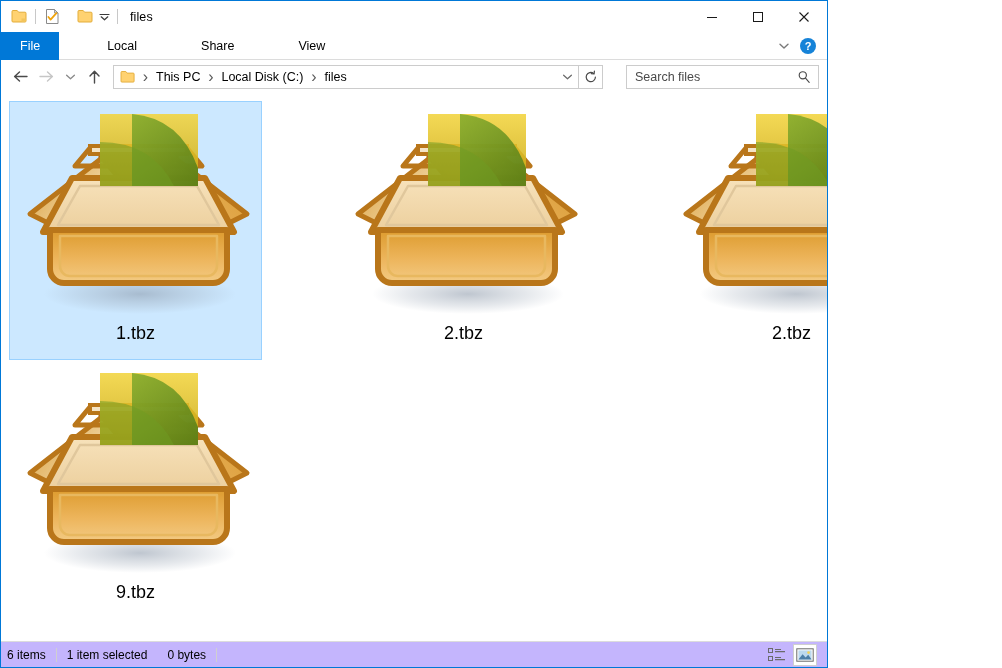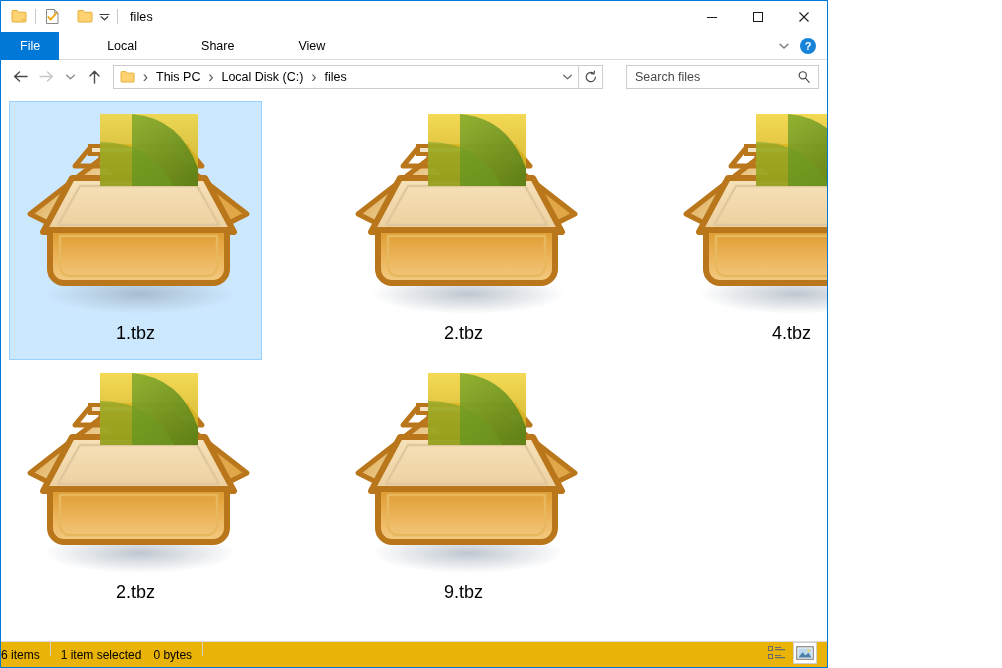--- a/index.html
+++ b/index.html
@@ -170,24 +170,24 @@
     font-size: 18px; color: #000000;
     text-align: center;
     padding: 1px 4px;
     white-space: nowrap;
     line-height: 16px;
   }
 
   
   .statusbar {
     height: 26px; min-height: 26px;
-    display: flex; align-items: flex-start;
-    background: #eab308;
+    display: flex; align-items: center;
+    background: #c4b5fd;
     border-top: 1px solid #dcdcdc;
-    padding-left: 0;
+    padding-left: 6px;
     font-size: 12px; color: #000000;
   }
   .status-seg { display: flex; align-items: center; height: 26px; }
   .status-div {
     width: 1px; height: 14px; background: #d0d0d0; margin: 0 10px;
   }
   .status-right {
     margin-left: auto; display: flex; align-items: center; gap: 4px;
     padding-right: 10px;
   }
@@ -422,40 +422,20 @@
             <path d="M38 124 H215 V163 A14 14 0 0 1 201 177 H52 A14 14 0 0 1 38 163 Z" fill="url(#boxBody)" stroke="#b9761a" stroke-width="6" stroke-linejoin="round"></path>
             <path d="M48 130 H205 V160 A10 10 0 0 1 195 170 H58 A10 10 0 0 1 48 160 Z" fill="none" stroke="#e8b85f" stroke-width="2.5" stroke-linejoin="round"></path>
             <rect x="88" y="8" width="98" height="72" fill="url(#sheetYellow)"></rect>
             <path d="M120 8 Q168 12 186 62 L186 80 L120 80 Z" fill="url(#sheetGreen)"></path>
             <path d="M88 36 Q140 36 162 80 L88 80 Z" fill="#6f9a22" opacity="0.55"></path>
           </svg>
         </div>
         <div class="tile-label">2.tbz</div>
       </div>
 
-      <div class="tile">
-        <div class="tile-icon">
-          <svg width="248" height="218" viewBox="0 0 248 218">
-            <ellipse cx="128" cy="188" rx="96" ry="20" fill="url(#shadowGrad)"></ellipse>
-            <path d="M88 45 H165 V120 H88 Z" fill="url(#interior)" stroke="#a56c10" stroke-width="3"></path>
-            <path d="M90 52 L18 108 L40 119 L112 78 Z" fill="url(#sideFlapL)" stroke="#b9761a" stroke-width="5" stroke-linejoin="round"></path>
-            <path d="M163 52 L235 108 L213 119 L141 78 Z" fill="url(#sideFlapR)" stroke="#b9761a" stroke-width="5" stroke-linejoin="round"></path>
-            <path d="M78 42 H175 L190 60 H63 Z" fill="none" stroke="#b9761a" stroke-width="5" stroke-linejoin="round"></path>
-            <rect x="78" y="40" width="97" height="8" fill="#f4e4c5" stroke="#b9761a" stroke-width="4"></rect>
-            <path d="M60 72 H193 L222 126 H31 Z" fill="url(#frontFlap)" stroke="#b9761a" stroke-width="6" stroke-linejoin="round"></path>
-            <path d="M68 80 H185 L207 119 H46 Z" fill="none" stroke="#e0c79c" stroke-width="2.5" stroke-linejoin="round"></path>
-            <path d="M38 124 H215 V163 A14 14 0 0 1 201 177 H52 A14 14 0 0 1 38 163 Z" fill="url(#boxBody)" stroke="#b9761a" stroke-width="6" stroke-linejoin="round"></path>
-            <path d="M48 130 H205 V160 A10 10 0 0 1 195 170 H58 A10 10 0 0 1 48 160 Z" fill="none" stroke="#e8b85f" stroke-width="2.5" stroke-linejoin="round"></path>
-            <rect x="88" y="8" width="98" height="72" fill="url(#sheetYellow)"></rect>
-            <path d="M120 8 Q168 12 186 62 L186 80 L120 80 Z" fill="url(#sheetGreen)"></path>
-            <path d="M88 36 Q140 36 162 80 L88 80 Z" fill="#6f9a22" opacity="0.55"></path>
-          </svg>
-        </div>
-        <div class="tile-label">4.tbz</div>
-      </div>
 
       <div class="tile">
         <div class="tile-icon">
           <svg width="248" height="218" viewBox="0 0 248 218">
             <ellipse cx="128" cy="188" rx="96" ry="20" fill="url(#shadowGrad)"></ellipse>
             <path d="M88 45 H165 V120 H88 Z" fill="url(#interior)" stroke="#a56c10" stroke-width="3"></path>
             <path d="M90 52 L18 108 L40 119 L112 78 Z" fill="url(#sideFlapL)" stroke="#b9761a" stroke-width="5" stroke-linejoin="round"></path>
             <path d="M163 52 L235 108 L213 119 L141 78 Z" fill="url(#sideFlapR)" stroke="#b9761a" stroke-width="5" stroke-linejoin="round"></path>
             <path d="M78 42 H175 L190 60 H63 Z" fill="none" stroke="#b9761a" stroke-width="5" stroke-linejoin="round"></path>
             <rect x="78" y="40" width="97" height="8" fill="#f4e4c5" stroke="#b9761a" stroke-width="4"></rect>
@@ -492,21 +472,21 @@
         <div class="tile-label">9.tbz</div>
       </div>
 
     </div>
   </div>
 
   <div class="statusbar">
     <div class="status-seg">6 items</div>
     <div class="status-div"></div>
     <div class="status-seg">1 item selected</div>
-    <div class="status-seg" style="margin-left:12px">0 bytes</div>
+    <div class="status-seg" style="margin-left:20px">0 bytes</div>
     <div class="status-div"></div>
 
     <div class="status-right">
       <div class="viewbtn">
         <svg width="18" height="14" viewBox="0 0 18 14">
           <rect x="0.5" y="0.5" width="4" height="4" fill="none" stroke="#6a6a6a" stroke-width="1"></rect>
           <rect x="0.5" y="8.5" width="4" height="4" fill="none" stroke="#6a6a6a" stroke-width="1"></rect>
           <path d="M7 1.5 H13 M7 3.6 H17 M7 9.5 H13 M7 11.6 H17" stroke="#6a6a6a" stroke-width="1.1"></path>
         </svg>
       </div>

